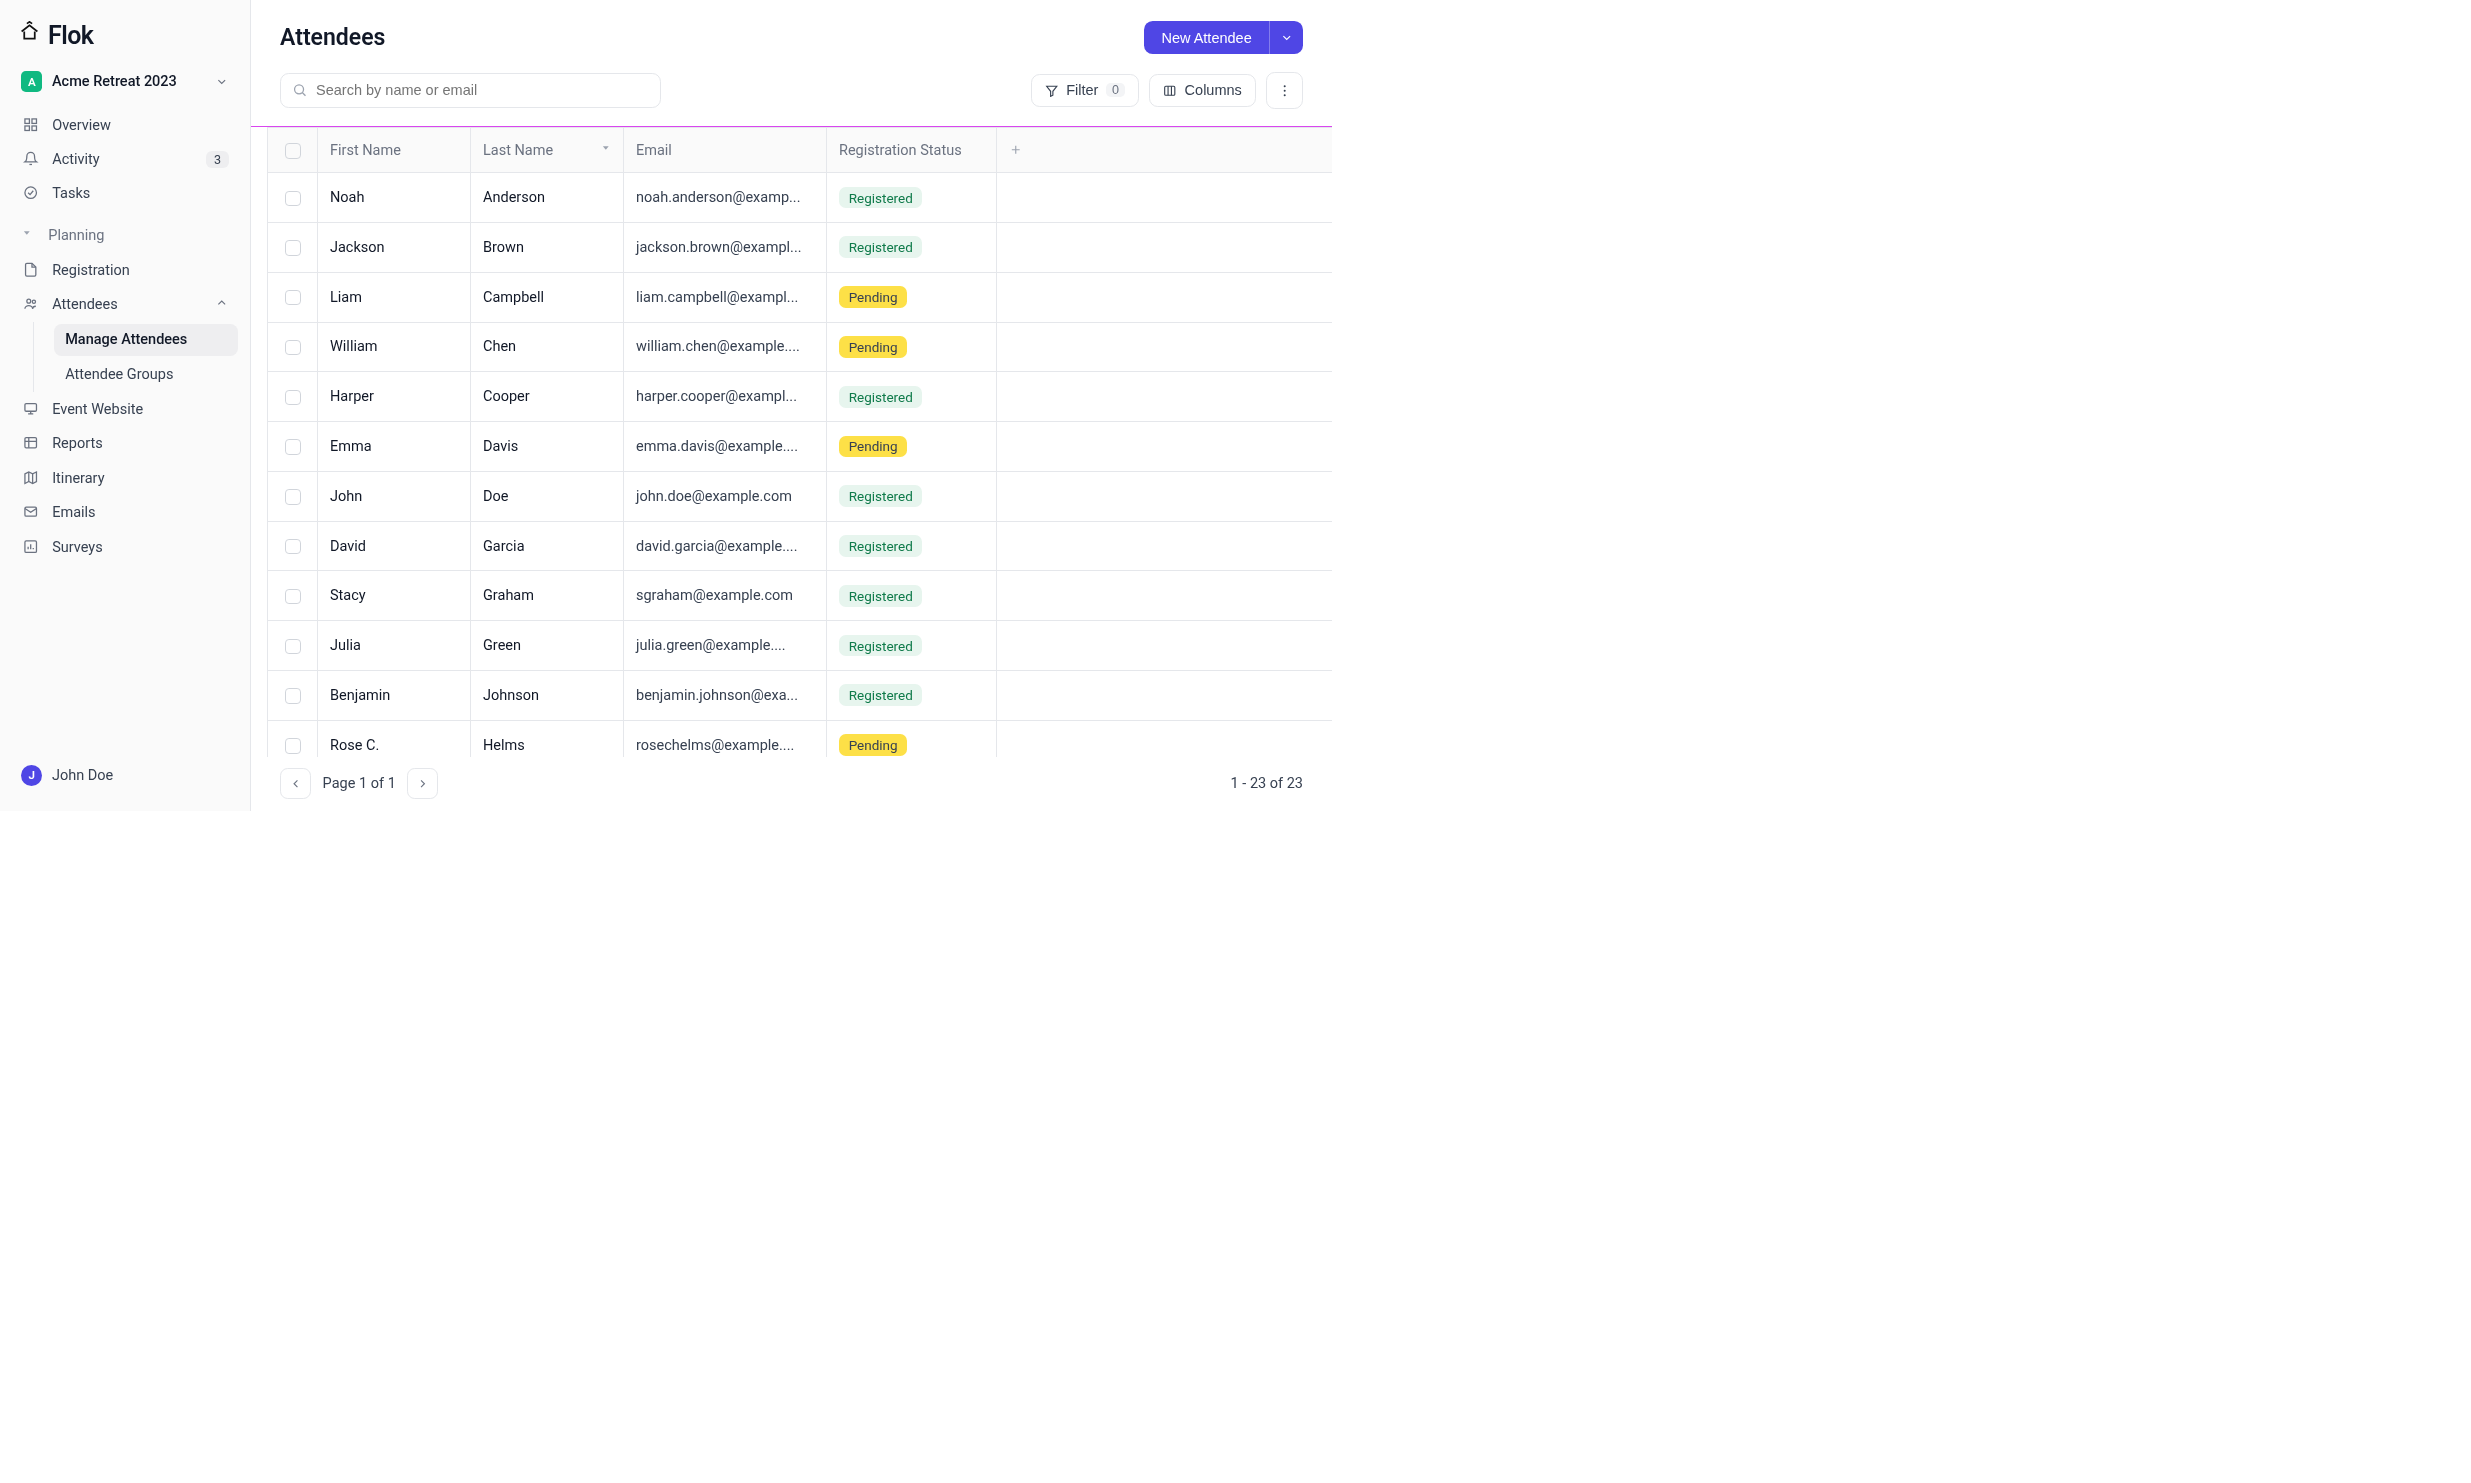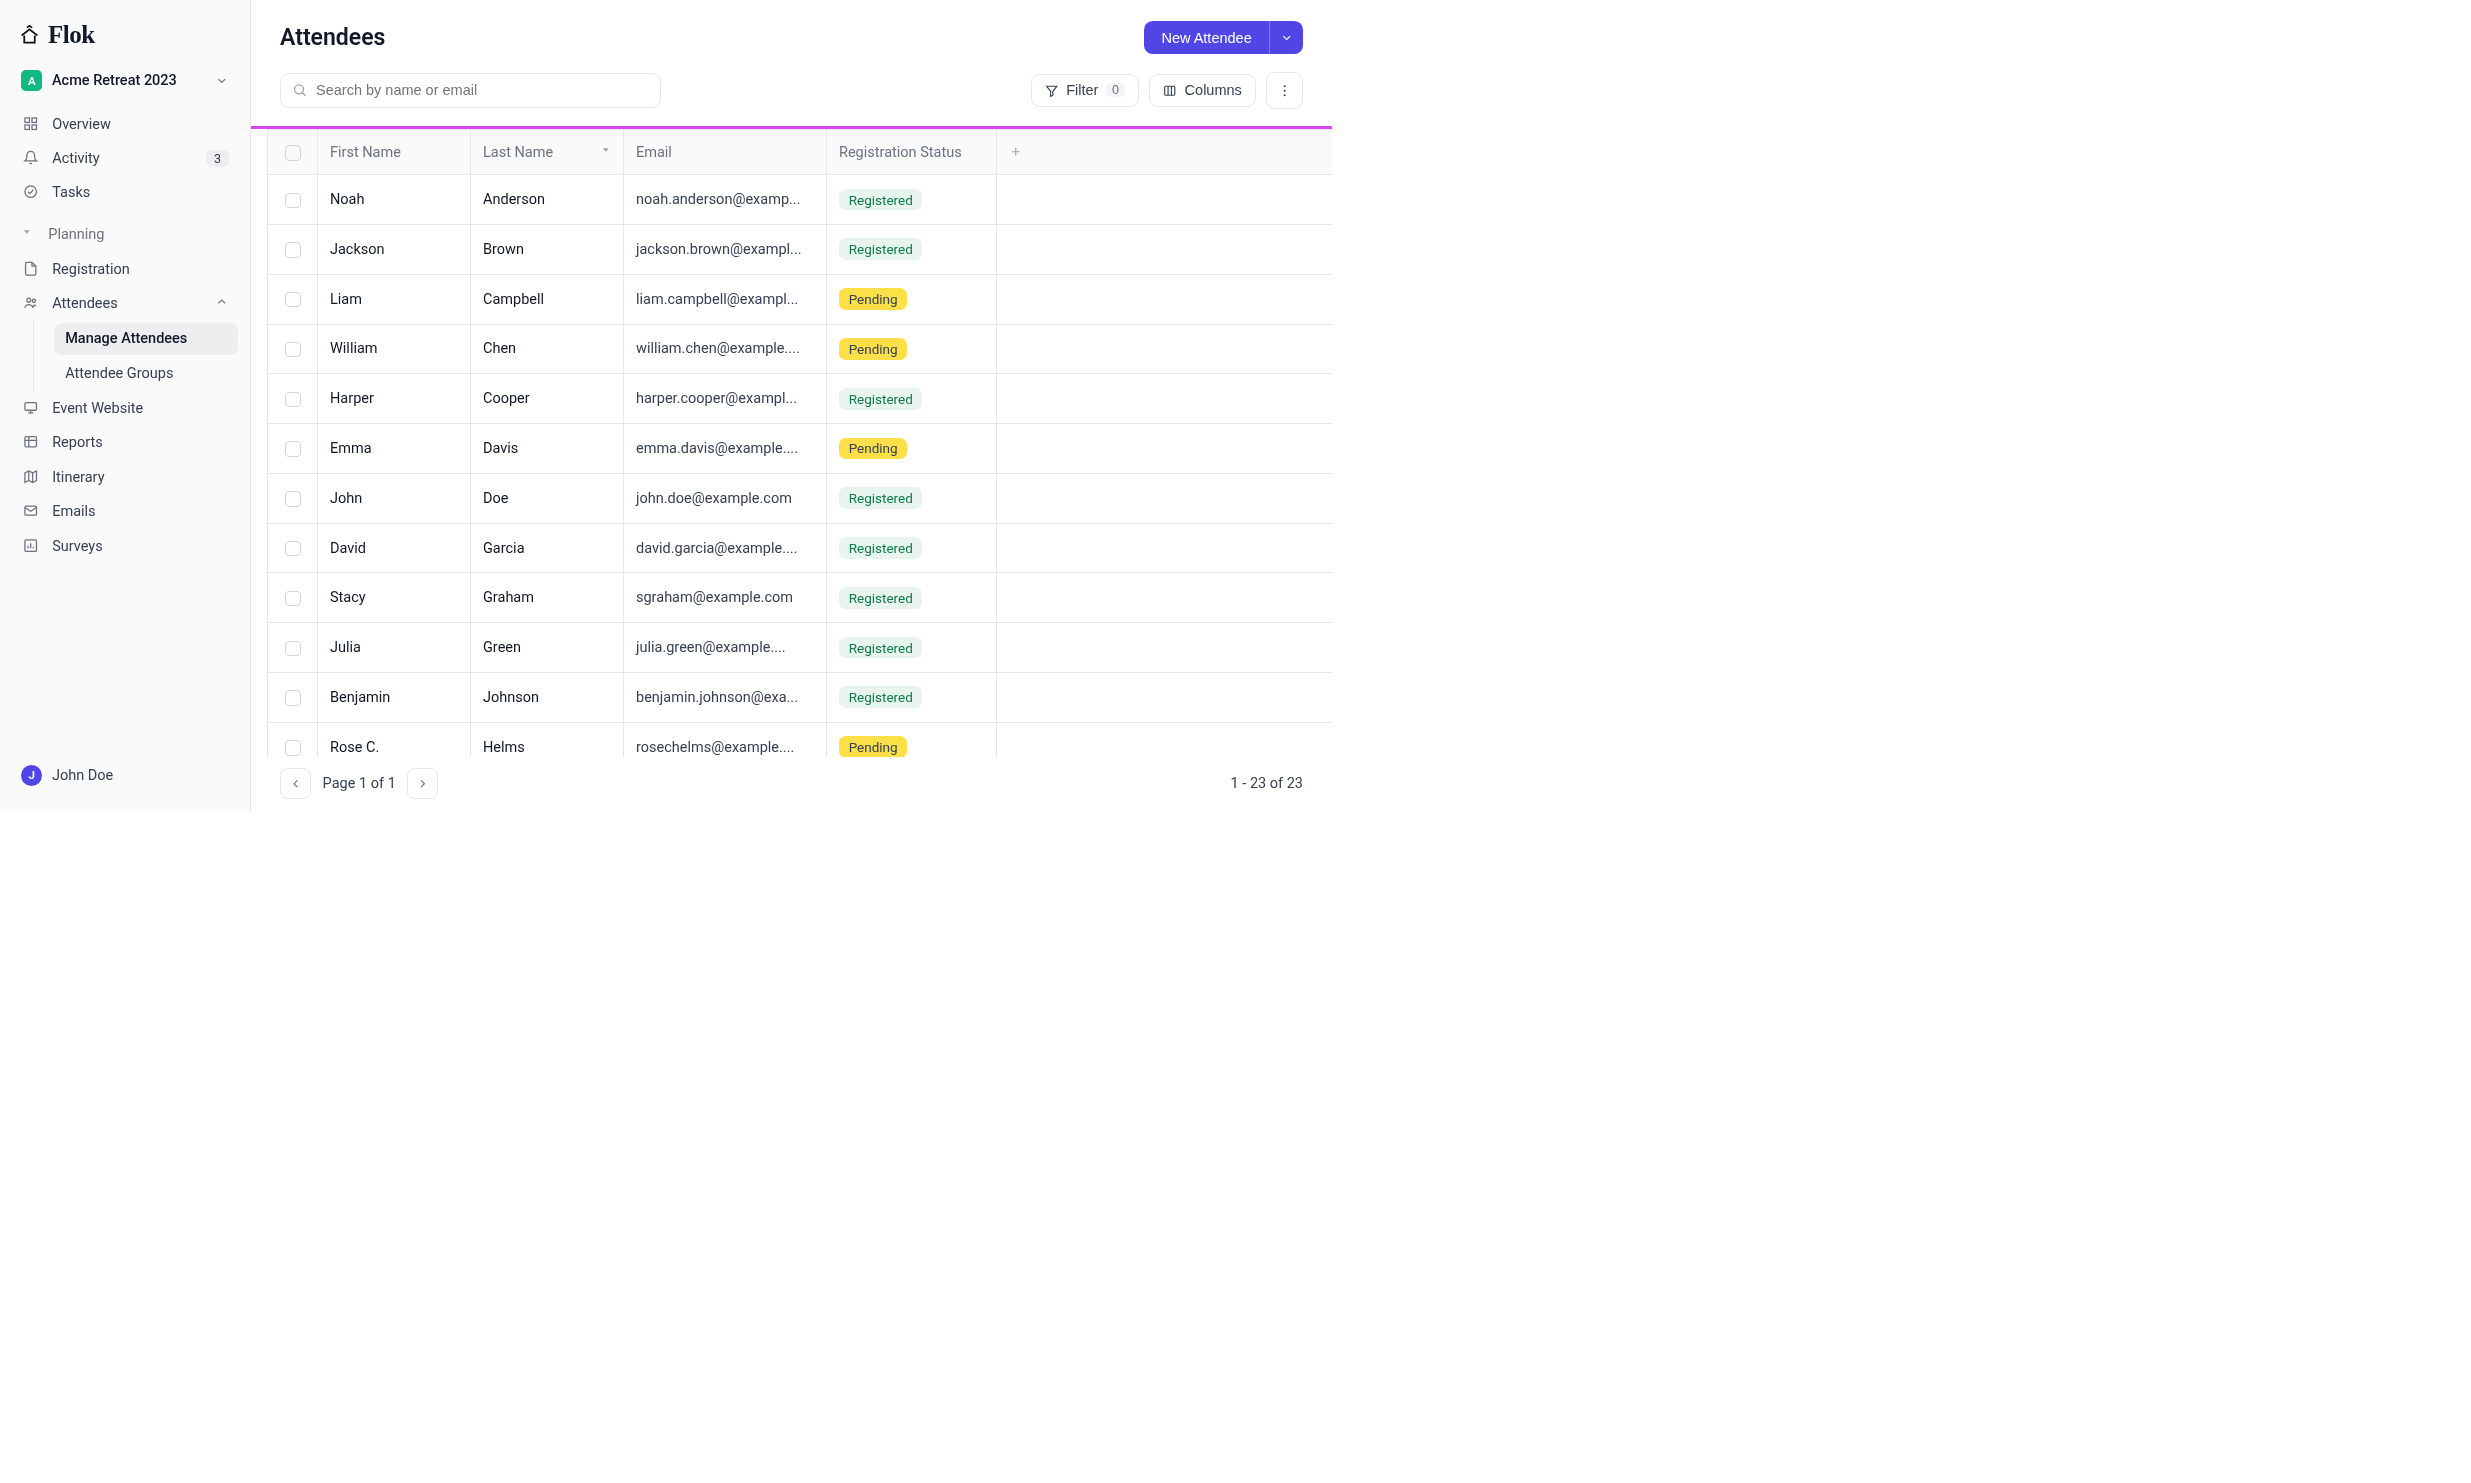--- a/index.html
+++ b/index.html
@@ -15,21 +15,21 @@
   .app { display: flex; height: 100%; }
   
   .sidebar {
     width: 251px;
     background: #fafafa;
     border-right: 1px solid #e5e7eb;
     display: flex;
     flex-direction: column;
     padding: 17.4px 11.6px;
   }
-  .logo-row { display: flex; align-items: center; gap: 7.7px; padding: 3.9px 7.7px 15.4px; font-family: Liberation Serif, serif; }
+  .logo-row { display: flex; gap: 7.7px; padding: 3.9px 7.7px 15.4px; }
   .logo-text { font-size: 25px; font-weight: 600; letter-spacing: -0.5px; }
   .workspace-row {
     display: flex;
     align-items: center;
     gap: 9.7px;
     padding: 5.8px 9.7px;
     border-radius: 7.7px;
     cursor: pointer;
     margin-bottom: 9.7px;
   }
@@ -130,21 +130,21 @@
     background: #f3f4f6; border-radius: 4.8px;
     padding: 0 5.8px; font-size: 12.6px; color: #6b7280;
   }
   .tool-icon-btn {
     display: flex; align-items: center; justify-content: center;
     width: 37px; height: 37px;
     background: #fff; border: 1px solid #e5e7eb;
     border-radius: 8.7px; cursor: pointer; color: #374151;
   }
   
-  .table-wrap { flex: 1; overflow: auto; border-top: 3px solid #d946ef; }
+  .table-wrap { flex: 1; overflow: auto; border-top: 1px solid #d946ef; }
   .table-scroll { padding-left: 16.4px; }
   table { width: 100%; border-collapse: collapse; }
   th, td {
     text-align: left; padding: 13.5px 11.6px;
     border-bottom: 1px solid #e5e7eb;
     border-right: 1px solid #e5e7eb;
     font-size: 14.5px;
   }
   th {
     background: #fafafa; color: #6b7280;

